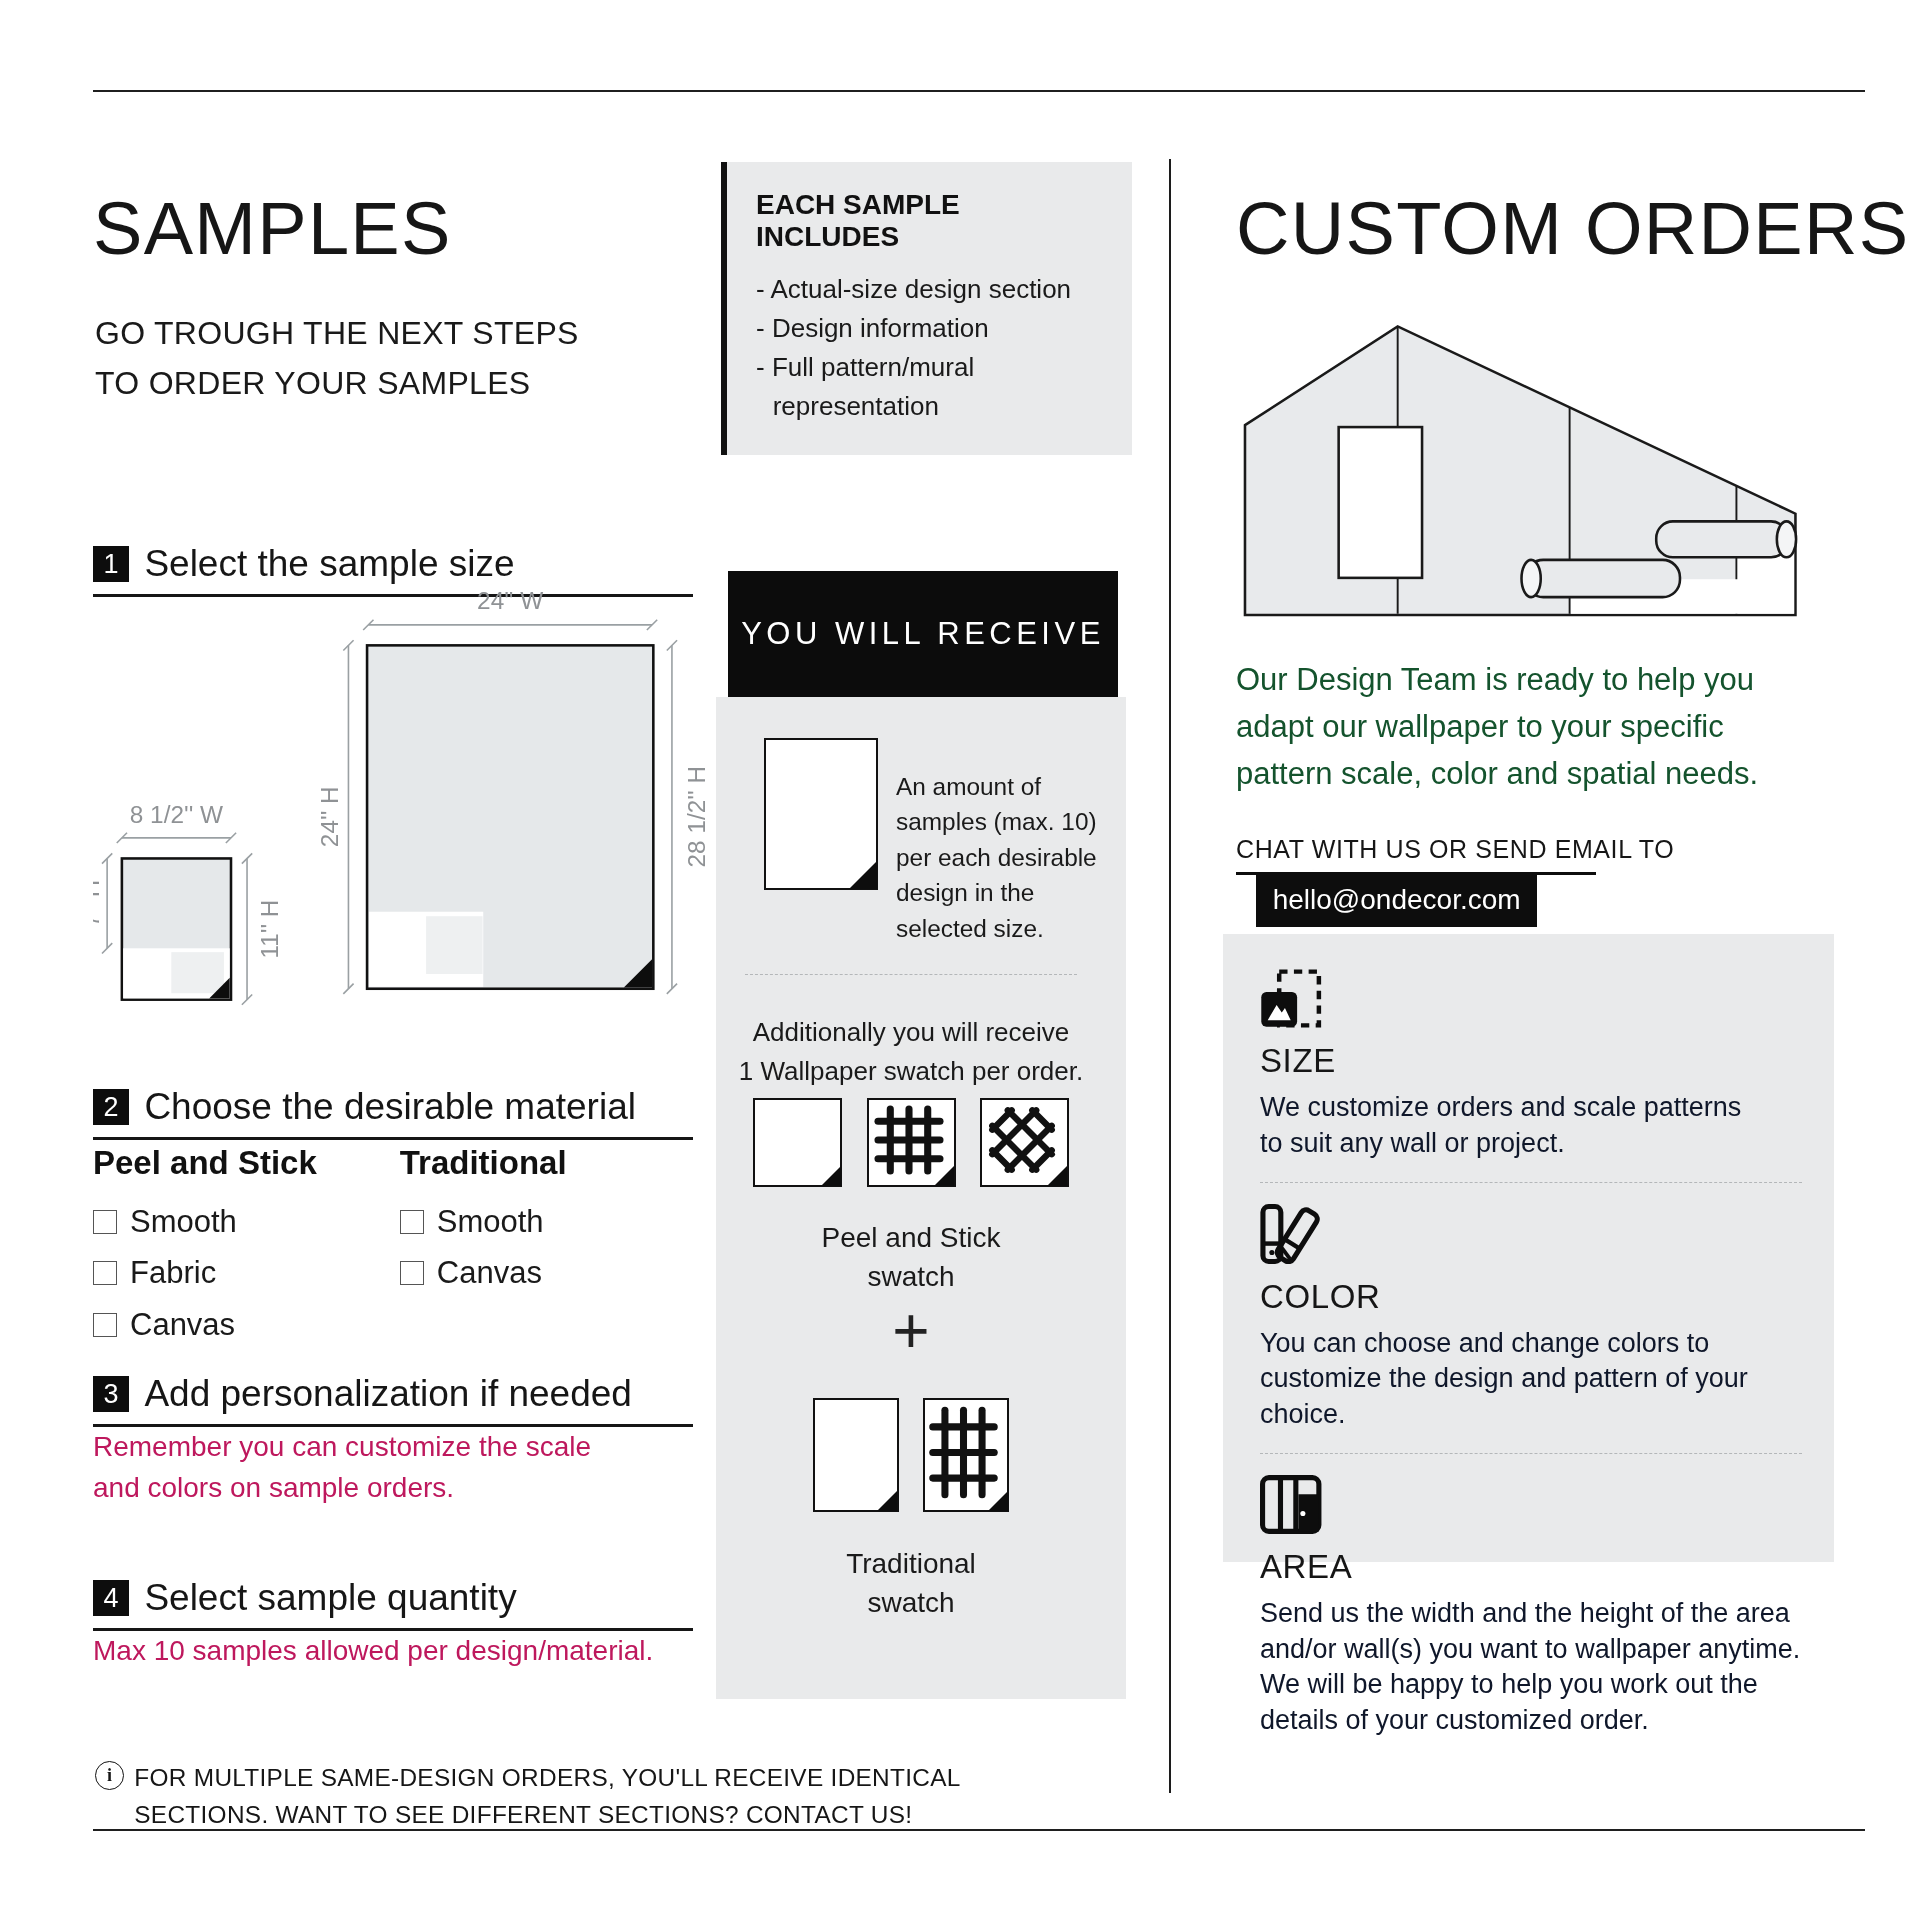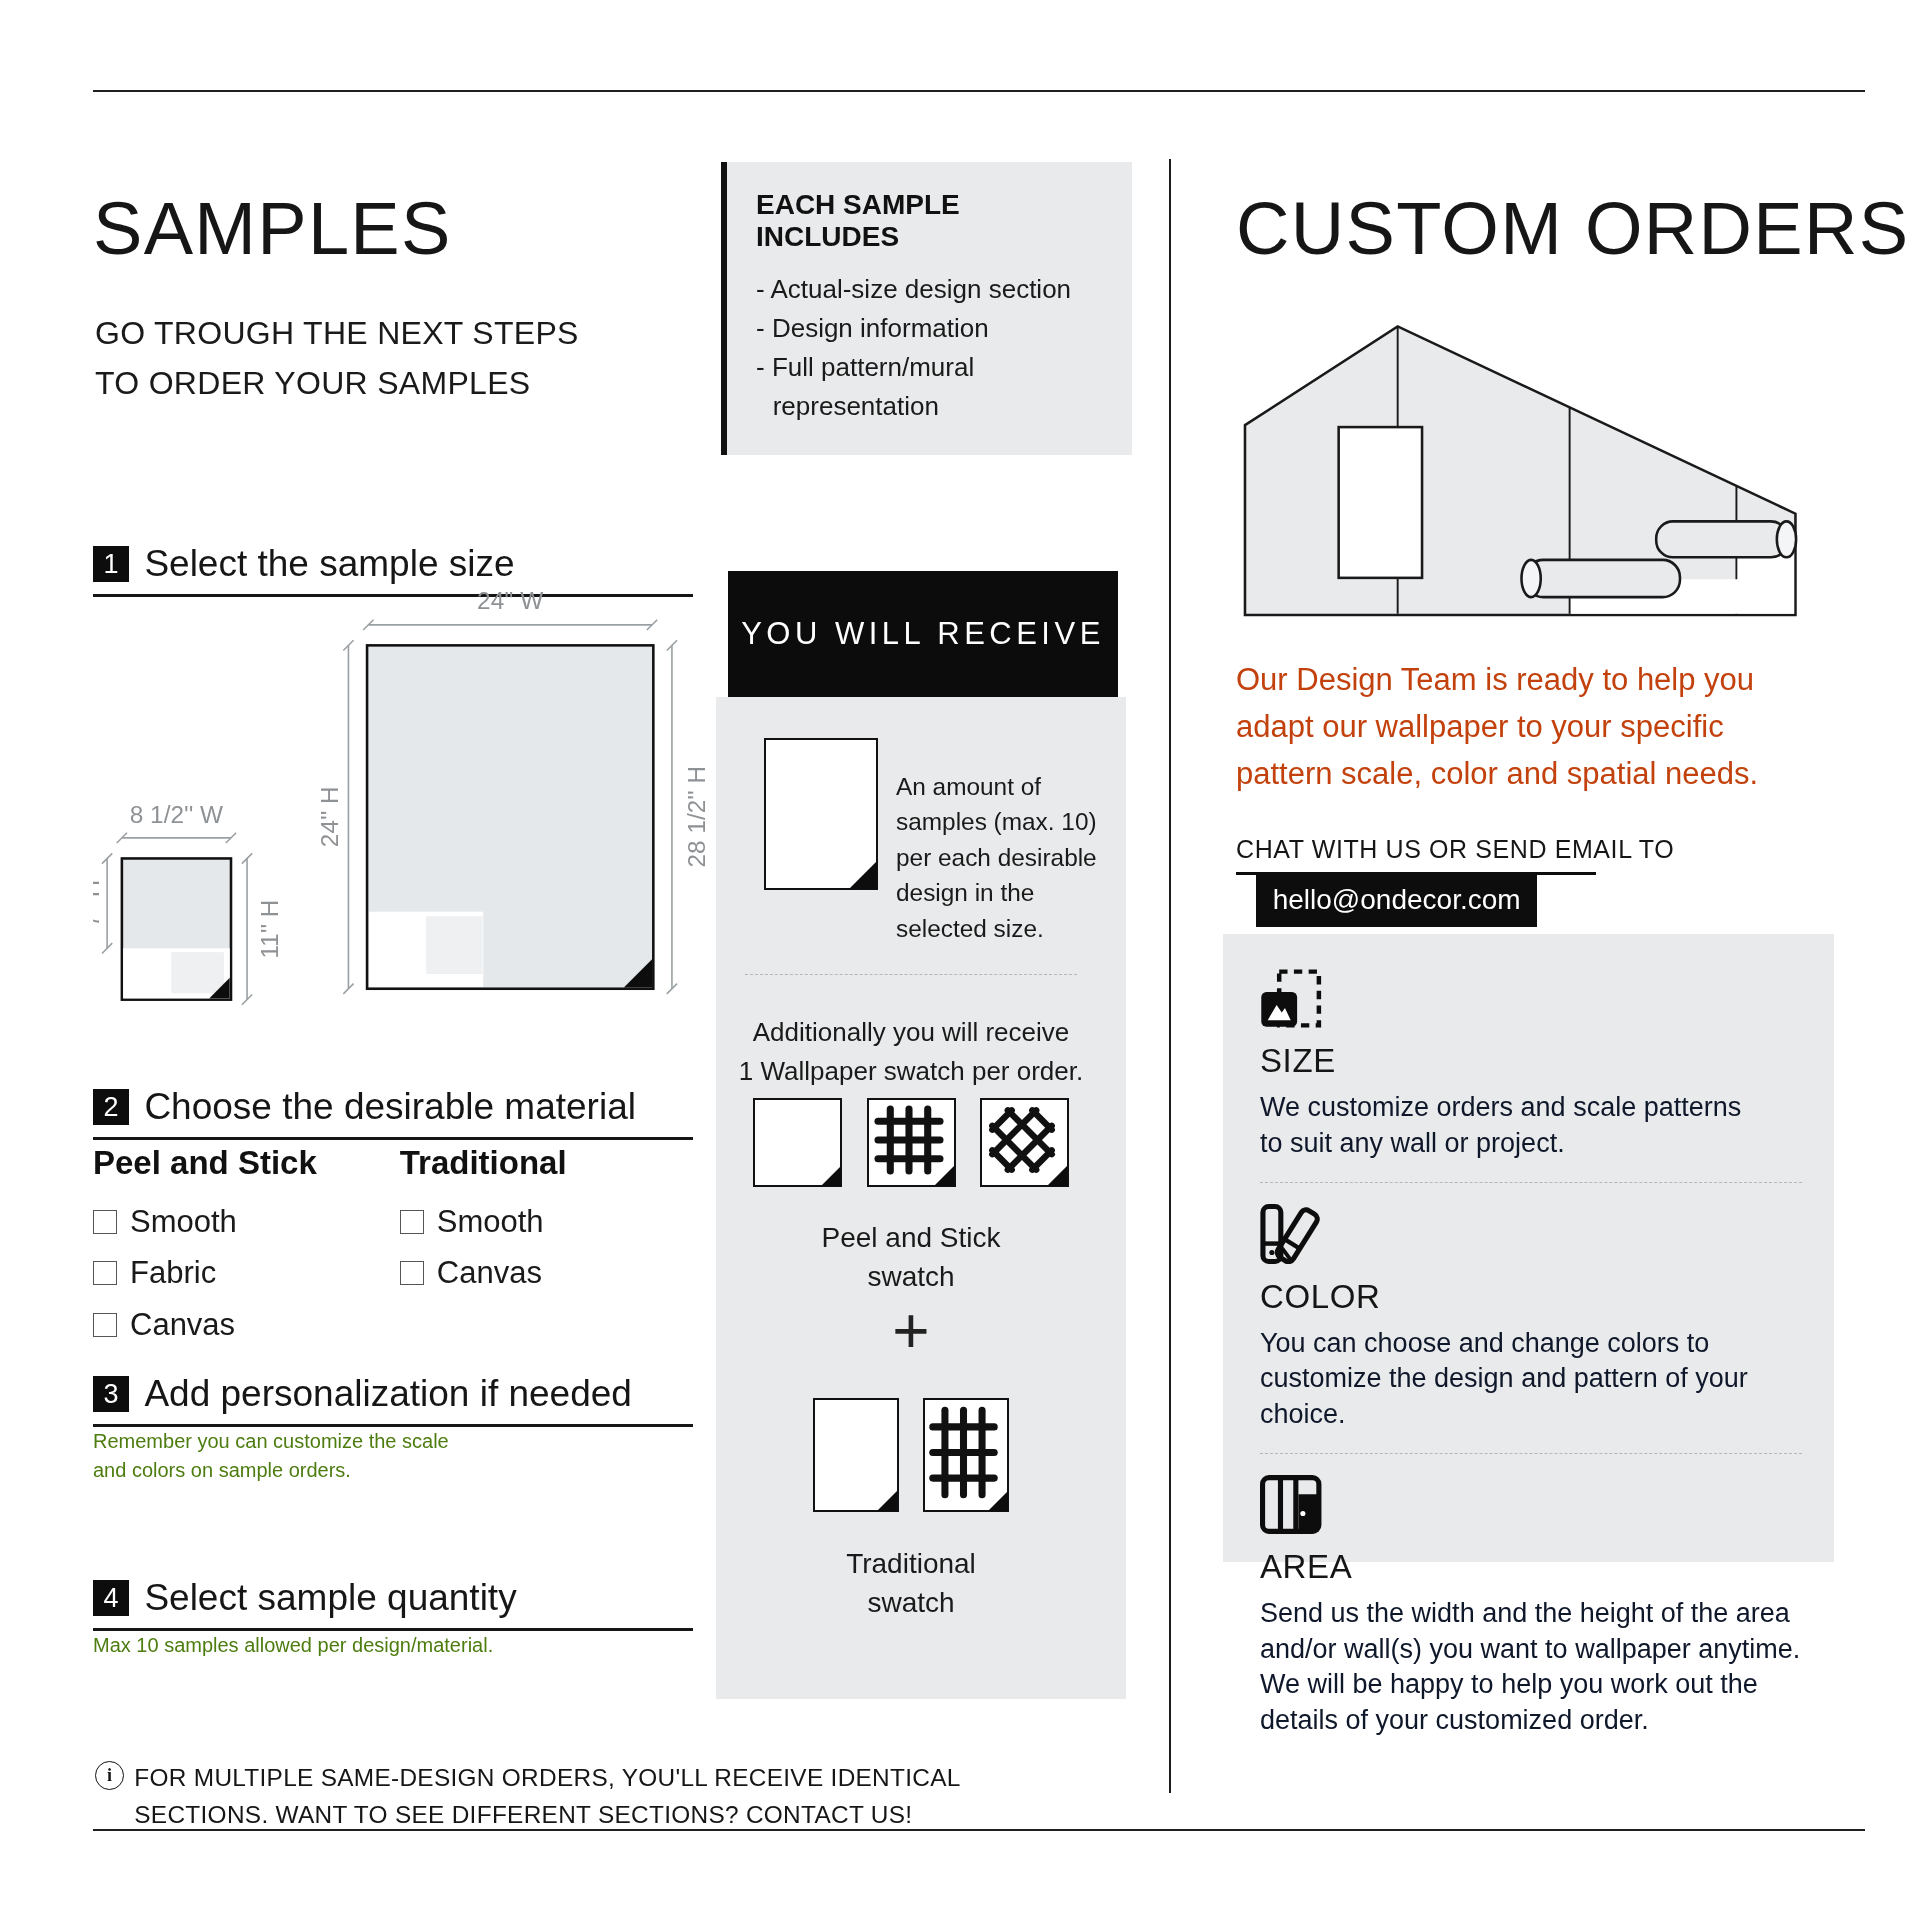--- a/index.html
+++ b/index.html
@@ -21,21 +21,21 @@
     border-left:6.4px solid #111;padding:27px 26px 29.5px 29px;}
   #includes-box h2{margin:0 0 16.7px 0;font-size:28px;font-weight:bold;color:#111;}
   #includes-box .inc-item{font-size:26px;line-height:1.5;color:#1a1a1a;padding-left:16.7px;text-indent:-16.7px;}
   #includes-box .inc-item::before{content:"- ";}
   
   .step{position:absolute;left:93px;width:600px;}
   .step-head{display:flex;align-items:center;gap:15.4px;border-bottom:3.2px solid #161616;padding-bottom:9px;}
   .step-num{width:36px;height:36px;background:#0d0d0d;color:#fff;font-size:27px;
     display:flex;align-items:center;justify-content:center;flex:0 0 auto;}
   .step-title{font-size:37px;color:#161616;white-space:nowrap;}
-  .step-text{font-size:20px;line-height:1.45;color:#4d7c0f;}
+  .step-text{font-size:28px;line-height:1.45;color:#be185d;}
   
   #materials{position:absolute;left:93px;top:1144px;display:flex;gap:83px;}
   .mat-col{min-width:173px;}
   .mat-title{font-size:33px;font-weight:bold;margin-bottom:22px;color:#111;}
   .mat-opt{display:flex;align-items:center;gap:13px;font-size:31px;margin-bottom:15.4px;color:#1a1a1a;}
   .checkbox{width:22px;height:22px;border:1.9px solid #555;background:#fff;flex:0 0 auto;}
   
   #footnote{left:95px;top:1760px;display:flex;gap:10.3px;align-items:flex-start;}
   #footnote .info-i{width:27px;height:27px;border:1.9px solid #111;border-radius:50%;
     display:flex;align-items:center;justify-content:center;font-size:18px;font-weight:bold;
@@ -58,21 +58,21 @@
   .swatch-row{position:absolute;left:0;width:390px;display:flex;justify-content:center;gap:24.4px;}
   #peel-row{top:401px;}
   .swatch{position:relative;width:85px;height:85px;background:#fff;border:2.6px solid #111;}
   .swatch svg{display:block;}
   #peel-label{top:521px;font-size:28px;line-height:1.4;}
   #plus-sign{top:597px;font-size:64px;font-weight:400;color:#222;}
   #trad-row{top:701px;}
   .swatch-tall{position:relative;width:82px;height:110px;background:#fff;border:2.6px solid #111;}
   #trad-label{top:847px;font-size:28px;line-height:1.4;}
   
-  #custom-intro{left:1236px;top:656px;font-size:31px;line-height:1.52;color:#c2410c;}
+  #custom-intro{left:1236px;top:656px;font-size:31px;line-height:1.52;color:#14532d;}
   #chat-label{left:1236px;top:835px;font-size:25px;letter-spacing:0.6px;color:#161616;white-space:nowrap;}
   #email-line{left:1236px;top:872px;width:360px;height:2.6px;background:#0d0d0d;}
   #email-box{left:1236px;top:874px;background:#0d0d0d;color:#fff;font-size:28px;padding:10.3px 16.7px;margin-left:20px;}
   #custom-panel{left:1223px;top:934px;width:611px;height:628px;box-sizing:border-box;
     background:#e9eaeb;padding:35px 32px 26px 37px;}
   .feature h3{margin:14px 0 10.3px 0;font-size:33px;font-weight:400;letter-spacing:0.6px;color:#161616;}
   .feature .f-line{font-size:27px;line-height:1.32;color:#0f172a;white-space:nowrap;}
   .feature-dash{margin:20.5px 0;border-top:1.9px dashed #b4b7b9;width:100%;}
   .ficon{display:block;margin-bottom:3.9px;}
 </style>

